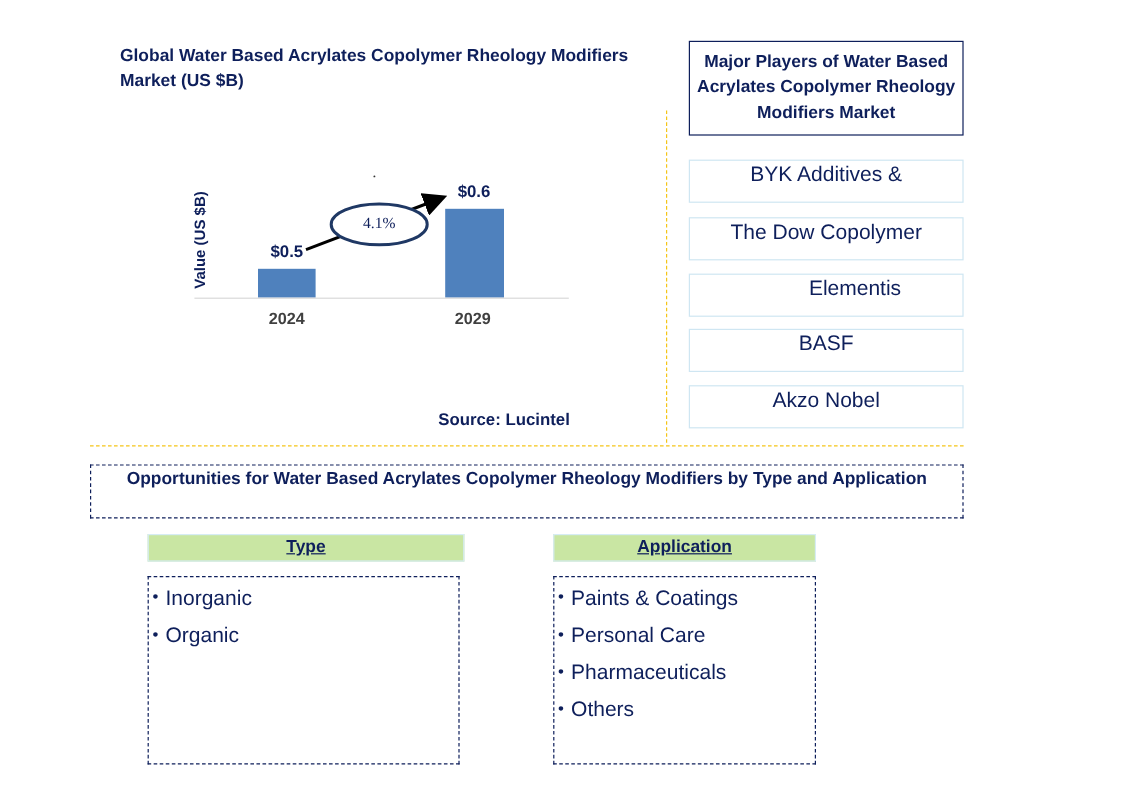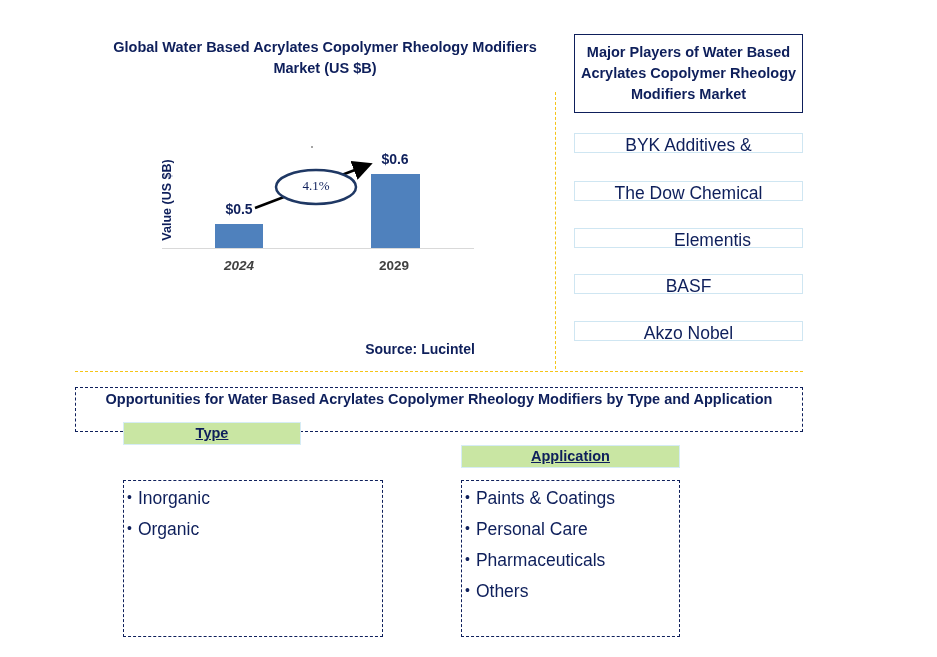--- a/index.html
+++ b/index.html
@@ -1,31 +1,31 @@
 <!DOCTYPE html>
 <html><head>
 <meta charset="utf-8">
 <style>
   * { box-sizing: border-box; margin: 0; padding: 0; }
   body { width: 937px; height: 657px; background: #ffffff; position: relative; overflow: hidden;
          font-family: "Liberation Sans", sans-serif; color: #0e1f5b; }
   .abs { position: absolute; }
-  .chart-title { left: 100px; top: 37px; width: 450px; text-align: center; font-weight: bold; font-size: 14.5px; line-height: 21px; color: #0e1f5b; }
+  .chart-title { left: 100px; top: 37px; width: 450px; font-weight: bold; font-size: 14.5px; line-height: 21px; color: #0e1f5b; }
   .yaxis-label { left: 112px; top: 193px; width: 110px; transform: rotate(-90deg); transform-origin: center; text-align: center;
                  font-weight: bold; font-size: 12.5px; color: #0e1f5b; }
   .bar { background: #4f81bd; }
   .baseline { left: 162px; top: 248px; width: 312px; height: 1px; background: #d9d9d9; }
   .bar-label { font-weight: bold; font-size: 14px; color: #0e1f5b; text-align: center; width: 60px; }
   .xtick { font-weight: bold; font-size: 13.5px; color: #404040; text-align: center; width: 60px; }
   .source { left: 340px; top: 341px; width: 160px; text-align: center; font-weight: bold; font-size: 14px; color: #0e1f5b; }
   .vdivider { left: 555px; top: 92px; width: 0; height: 277px; border-left: 1.5px dashed #f5c518; }
   .hdivider { left: 75px; top: 371px; width: 728px; height: 0; border-top: 1.5px dashed #f5c518; }
   .players-title { left: 574px; top: 34px; width: 229px; height: 79px; border: 1.5px solid #0e1f5b; text-align: center;
                    font-weight: bold; font-size: 14.5px; line-height: 21px; padding-top: 7px; color: #0e1f5b; }
-  .player { left: 574px; width: 229px; height: 20px; border: 1px solid #cfe6f2; text-align: center; font-size: 17.5px; line-height: 22px; color: #0e1f5b; }
+  .player { left: 574px; width: 229px; height: 36px; border: 1px solid #cfe6f2; text-align: center; font-size: 17.5px; line-height: 22px; color: #0e1f5b; }
   .opp-title { left: 75px; top: 387px; width: 728px; height: 45px; border: 1px dashed #0e1f5b; text-align: center; font-weight: bold;
                font-size: 14.5px; line-height: 21px; padding-top: 1px; color: #0e1f5b; }
   .col-header { height: 23px; background: #c9e6a3; border: 1px solid #d6ecf5; text-align: center; font-weight: bold; font-size: 14.5px; line-height: 21px; color: #0e1f5b; }
   .col-list { border: 1.2px dashed #0e1f5b; padding: 2px 0 0 3px; }
   .col-list .item { font-size: 17.5px; line-height: 30px; color: #0e1f5b; }
   .col-list .item::before { content: "\2022"; font-size: 14px; margin-right: 6px; position: relative; top: -2px; }
 </style>
 </head>
 <body>
 
@@ -33,21 +33,21 @@
 
 <div class="abs yaxis-label">Value (US $B)</div>
 
 <div class="abs bar" style="left:215px; top:224px; width:48px; height:24px;"></div>
 <div class="abs bar" style="left:371px; top:174px; width:49px; height:74px;"></div>
 <div class="abs baseline"></div>
 
 <div class="abs bar-label" style="left:209px; top:201px;">$0.5</div>
 <div class="abs bar-label" style="left:365px; top:151px;">$0.6</div>
 
-<div class="abs xtick" style="left:209px; top:258px;font-style:italic;">2024</div>
+<div class="abs xtick" style="left:209px; top:258px;">2024</div>
 <div class="abs xtick" style="left:364px; top:258px;">2029</div>
 
 <svg class="abs" style="left:150px; top:130px;" width="340" height="120">
   <defs>
     <marker id="ah" markerWidth="8" markerHeight="8" refX="6" refY="4" orient="auto">
       <path d="M0,0 L8,4 L0,8 z" fill="#000"></path>
     </marker>
   </defs>
   <line x1="105" y1="78" x2="218" y2="35" stroke="#000" stroke-width="2.5" marker-end="url(#ah)"></line>
   <ellipse cx="166" cy="57" rx="40" ry="17" fill="#ffffff" stroke="#1f3864" stroke-width="2.5"></ellipse>
@@ -55,28 +55,28 @@
 </svg>
 <div class="abs" style="left:286px; top:178px; width:60px; text-align:center; font-family:'Liberation Serif', serif; font-size:13px; color:#0e1f5b;">4.1%</div>
 
 <div class="abs source">Source: Lucintel</div>
 
 <div class="abs vdivider"></div>
 <div class="abs hdivider"></div>
 
 <div class="abs players-title">Major Players of Water Based Acrylates Copolymer Rheology Modifiers Market</div>
 <div class="abs player" style="top:133px;">BYK Additives &amp;</div>
-<div class="abs player" style="top:181px;">The Dow Chemical</div>
+<div class="abs player" style="top:181px;">The Dow Copolymer</div>
 <div class="abs player" style="top:228px;padding-left:48px;">Elementis</div>
 <div class="abs player" style="top:274px;">BASF</div>
 <div class="abs player" style="top:321px;">Akzo Nobel</div>
 
 <div class="abs opp-title">Opportunities for Water Based Acrylates Copolymer Rheology Modifiers by Type and Application</div>
 
-<div class="abs col-header" style="left:123px; top:422px; width:178px;text-decoration:underline;">Type</div>
+<div class="abs col-header" style="left:123px; top:445px; width:264px;text-decoration:underline;">Type</div>
 <div class="abs col-list" style="left:123px; top:480px; width:260px; height:157px;">
   <div class="item">Inorganic</div>
   <div class="item">Organic</div>
 </div>
 
 <div class="abs col-header" style="left:461px; top:445px; width:219px;text-decoration:underline;">Application</div>
 <div class="abs col-list" style="left:461px; top:480px; width:219px; height:157px;">
   <div class="item">Paints &amp; Coatings</div>
   <div class="item">Personal Care</div>
   <div class="item">Pharmaceuticals</div>

